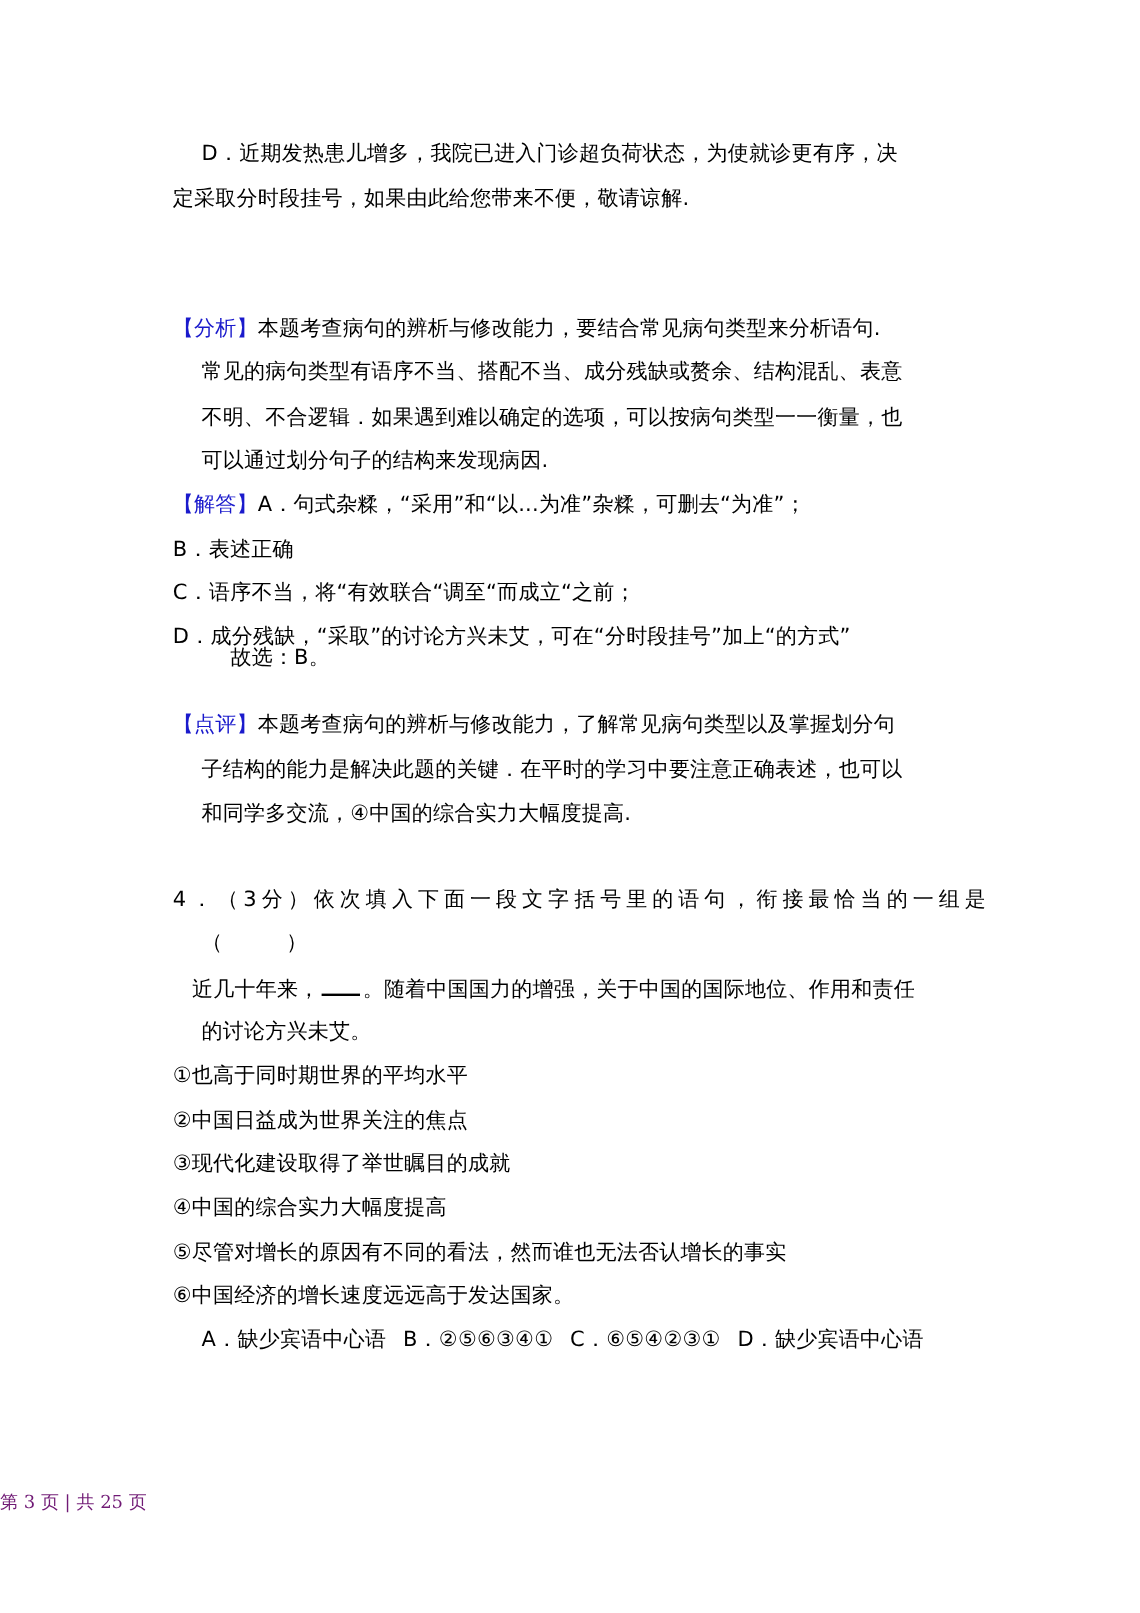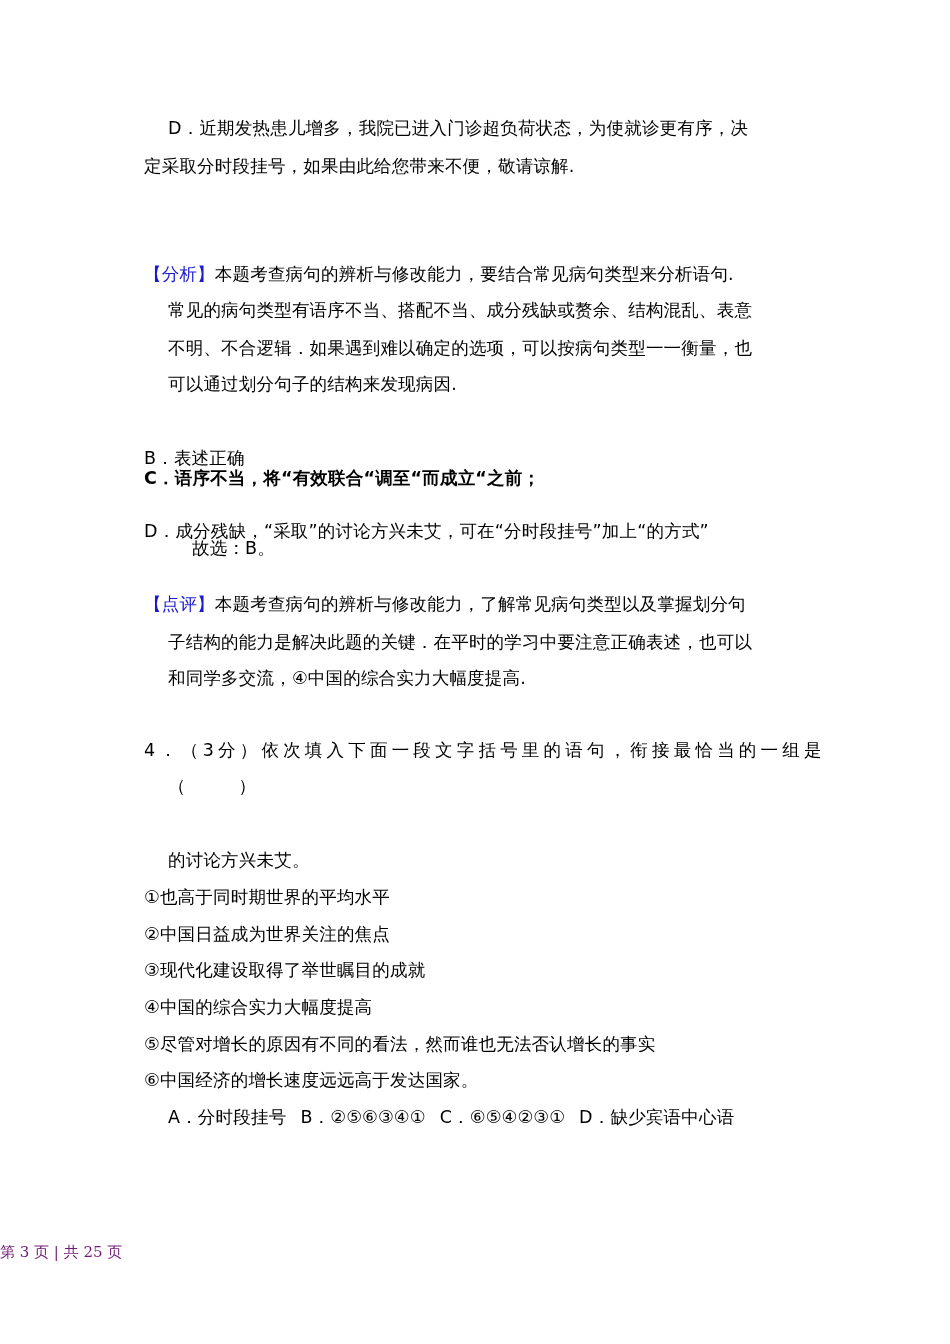--- a/index.html
+++ b/index.html
@@ -66,41 +66,47 @@
   <div class="line" style="top:154px;text-align:center;">定采取分时段挂号，如果由此给您带来不便，敬请谅解.</div>
 
 
   <div class="line" style="top:262px;">
     <span class="tag">【分析】</span><span>本题考查病句的辨析与修改能力，要结合常见病句类型来分析语句.</span>
   </div>
   <div class="line indent1" style="top:298px;">常见的病句类型有语序不当、搭配不当、成分残缺或赘余、结构混乱、表意</div>
   <div class="line indent1" style="top:336px;">不明、不合逻辑．如果遇到难以确定的选项，可以按病句类型一一衡量，也</div>
   <div class="line indent1" style="top:372px;">可以通过划分句子的结构来发现病因.</div>
 
+  <div class="line" style="top:409px;">
+    <span class="tag">【解答】</span><span>A．句式杂糅，“采用”和“以...为准”杂糅，可删去“为准”；</span>
+  </div>
   <div class="line" style="top:446px;">B．表述正确</div>
-  <div class="line" style="top:466px;font-weight:bold;">C．语序不当，将“有效联合“调至“而成立“之前；</div>
+  <div class="line" style="top:482px;">C．语序不当，将“有效联合“调至“而成立“之前；</div>
   <div class="line" style="top:519px;">D．成分残缺，“采取”的讨论方兴未艾，可在“分时段挂号”加上“的方式”</div>
   <div class="line" style="top:536px;margin-left:48px;">故选：B。</div>
 
   <div class="line" style="top:592px;">
     <span class="tag">【点评】</span><span>本题考查病句的辨析与修改能力，了解常见病句类型以及掌握划分句</span>
   </div>
   <div class="line indent1" style="top:630px;">子结构的能力是解决此题的关键．在平时的学习中要注意正确表述，也可以</div>
   <div class="line indent1" style="top:666px;">和同学多交流，④中国的综合实力大幅度提高.</div>
 
   <div class="line spaced" style="top:738px;">4．（3分）依次填入下面一段文字括号里的语句，衔接最恰当的一组是</div>
   <div class="line indent1" style="top:774px; letter-spacing:6px;">（　　）</div>
 
+  <div class="line indent2" style="top:812px;">
+    <span>近几十年来，</span><span class="blank"></span><span>。随着中国国力的增强，关于中国的国际地位、作用和责任</span>
+  </div>
   <div class="line indent1" style="top:848px;">的讨论方兴未艾。</div>
 
   <div class="line" style="top:885px;">①也高于同时期世界的平均水平</div>
   <div class="line" style="top:922px;">②中国日益成为世界关注的焦点</div>
   <div class="line" style="top:958px;">③现代化建设取得了举世瞩目的成就</div>
   <div class="line" style="top:995px;">④中国的综合实力大幅度提高</div>
   <div class="line" style="top:1032px;">⑤尽管对增长的原因有不同的看法，然而谁也无法否认增长的事实</div>
   <div class="line" style="top:1068px;">⑥中国经济的增长速度远远高于发达国家。</div>
 
   <div class="line indent1" style="top:1105px;">
-    <span class="opt">A．分时段挂号</span><span class="opt">B．②⑤⑥③④①</span><span class="opt">C．⑥⑤④②③①</span><span class="opt">D．缺少宾语中心语</span>
+    <span class="opt">A．缺少宾语中心语</span><span class="opt">B．②⑤⑥③④①</span><span class="opt">C．⑥⑤④②③①</span><span class="opt">D．缺少宾语中心语</span>
   </div>
 
   <div class="footer">第 3 页 | 共 25 页</div>
 </div>
 
 </body></html>

